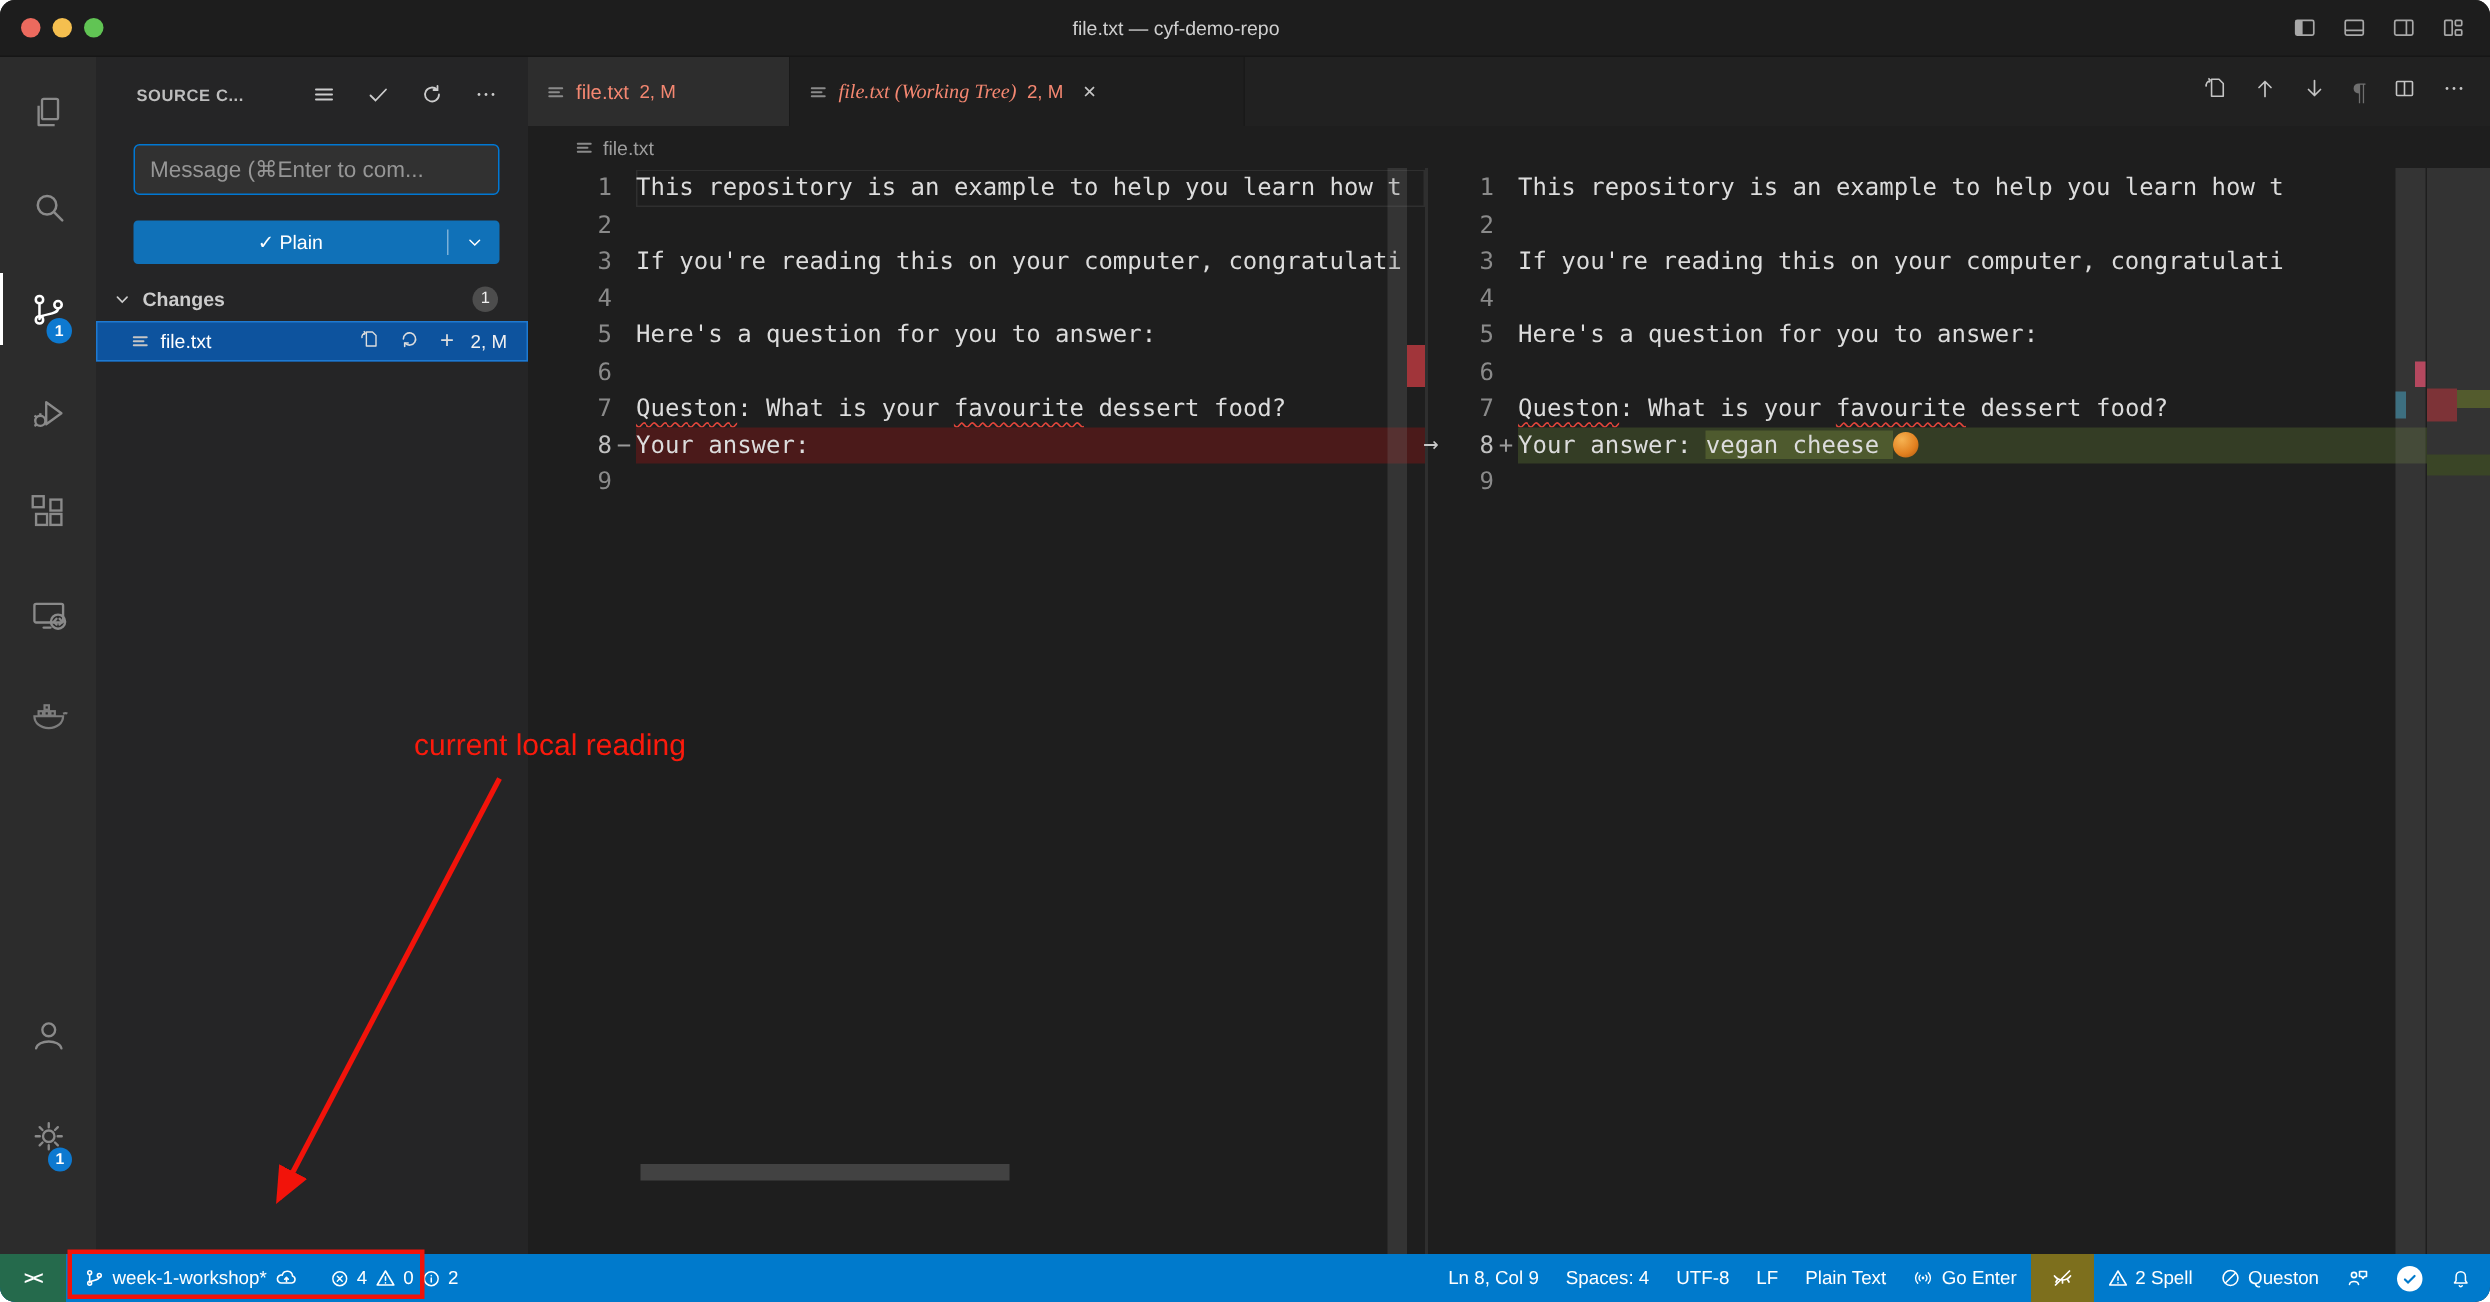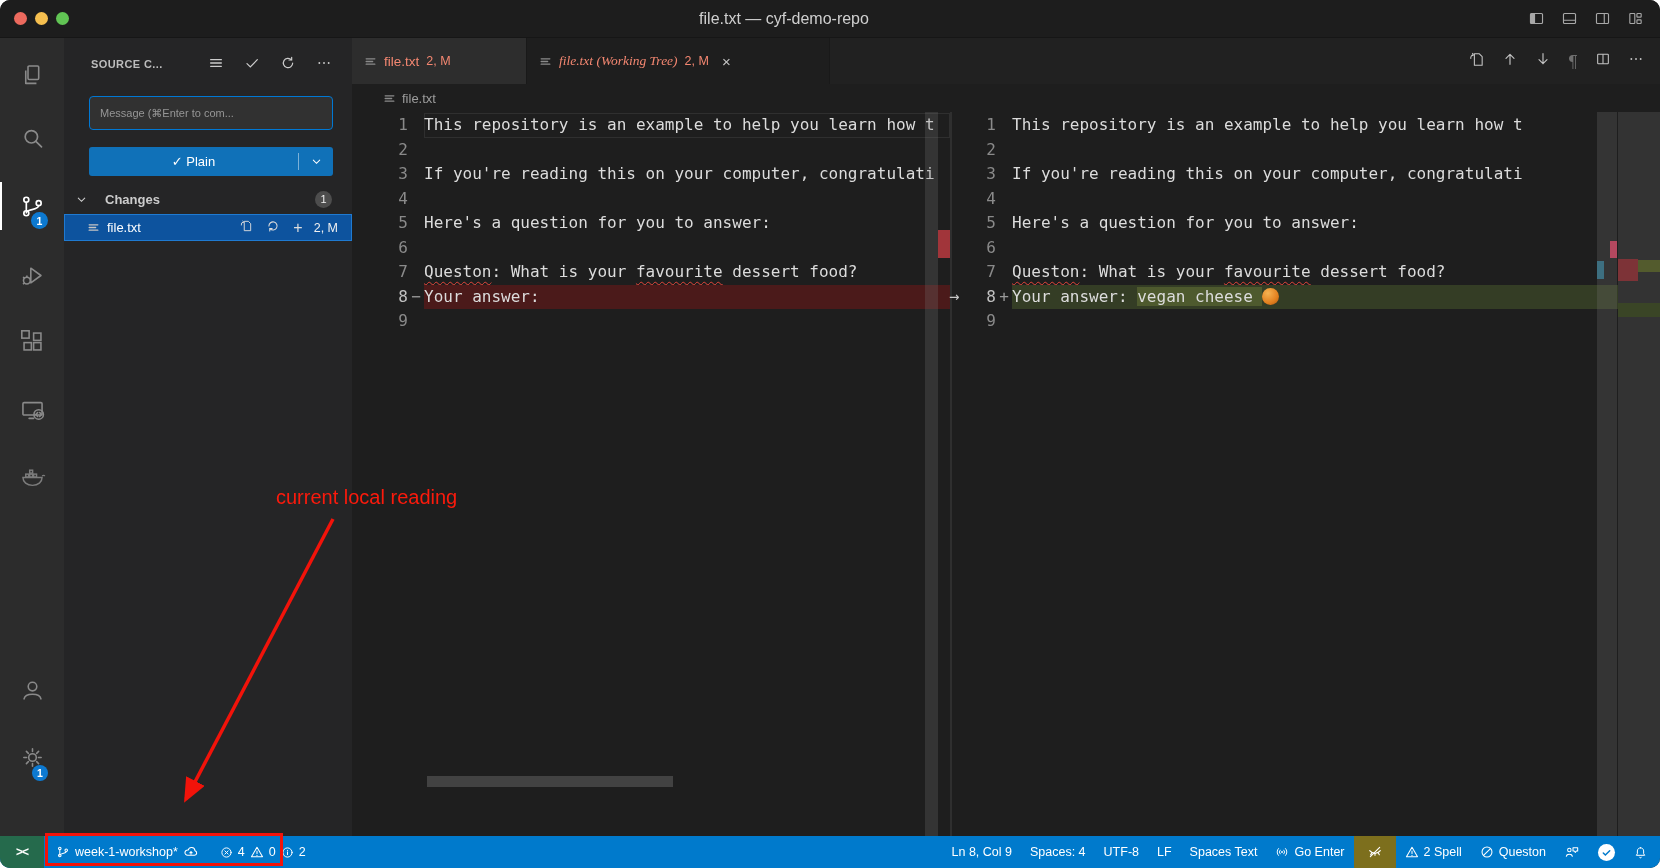--- a/index.html
+++ b/index.html
@@ -5,49 +5,49 @@
   html,body{margin:0;padding:0;background:#ffffff;}
   *{box-sizing:border-box;}
   .window{position:relative;width:1660px;height:868px;background:#1e1e1e;border-radius:10px;overflow:hidden;
           font-family:"Liberation Sans",sans-serif;color:#cccccc;}
   
   .titlebar{position:relative;height:38px;background:#1d1d1d;border-bottom:1px solid #161616;}
   .traffic{position:absolute;left:14px;top:12px;display:flex;gap:8px;}
   .dot{width:13px;height:13px;border-radius:50%;}
   .dot.r{background:#ec6a5e;} .dot.y{background:#f5bf4f;} .dot.g{background:#61c454;}
   .tb-title{position:absolute;left:0;right:0;top:0;height:38px;line-height:38px;text-align:center;
-            padding-right:92px;font-size:16px;color:#cfcfcf;}
+            padding-right:92px;font-size:13px;color:#cfcfcf;}
   .tb-icons{position:absolute;right:16px;top:10px;display:flex;gap:16px;color:#a8a8a8;}
   .tb-icons svg{display:block;}
   
   .main{display:flex;height:798px;}
   
   .activitybar{position:relative;width:64px;background:#2c2c2c;flex:none;}
   .ab-item{position:absolute;left:0;width:64px;height:48px;display:flex;align-items:center;justify-content:center;color:#8a8a8a;}
   .ab-item.active{color:#ffffff;}
   .ab-indicator{position:absolute;left:0;top:144px;width:2px;height:48px;background:#ffffff;}
   .badge{position:absolute;border-radius:50%;background:#0d79d0;color:#fff;font-size:10.5px;font-weight:bold;
          display:flex;align-items:center;justify-content:center;}
   
   .sidebar{position:relative;width:288px;background:#252526;flex:none;font-size:13px;}
   .sb-header{display:flex;align-items:center;height:36px;padding:0 20px 0 27px;margin-top:8px;}
   .sb-title{flex:1;font-size:11px;font-weight:bold;letter-spacing:.4px;color:#bdbdbd;}
   .sb-hicons{display:flex;gap:20px;color:#cccccc;align-items:center;}
   .msg-input{position:absolute;left:25px;top:58px;width:244px;height:34px;background:#313131;
-             border:1px solid #0078d4;border-radius:4px;color:#cccccc;font-size:11px;padding:0 10px;
+             border:1px solid #0078d4;border-radius:4px;color:#cccccc;font-size:15px;padding:0 10px;
              font-family:"Liberation Sans",sans-serif;outline:none;}
   .msg-input::placeholder{color:#969696;}
   .commit-btn{position:absolute;left:25px;top:109px;width:244px;height:29px;background:#1071b8;border:none;
               border-radius:3px;color:#ffffff;font-size:13px;display:flex;align-items:center;cursor:pointer;padding:0;}
   .commit-main{flex:1;text-align:center;}
   .commit-split{width:1px;height:17px;background:rgba(255,255,255,.45);}
   .commit-chev{width:34px;display:flex;align-items:center;justify-content:center;}
   .changes-hdr{position:absolute;left:0;top:148px;width:288px;height:26px;display:flex;align-items:center;
                padding:0 20px 0 12px;gap:6px;}
-  .changes-label{font-weight:bold;font-size:13px;color:#cccccc;flex:1;margin-left:12px;}
+  .changes-label{font-weight:bold;font-size:13px;color:#cccccc;flex:1;margin-left:2px;}
   .changes-badge{width:17px;height:17px;border-radius:50%;background:#4d4d4d;color:#f0f0f0;font-size:11px;
                  display:flex;align-items:center;justify-content:center;}
   .file-row{position:absolute;left:0;top:176px;width:288px;height:27px;background:#0d539e;outline:1px solid #1f7ad1;
             outline-offset:-1px;display:flex;align-items:center;padding:0 14px 0 23px;gap:7px;color:#ffffff;}
   .file-row .grow{flex:1;}
   .row-icons{display:flex;gap:13px;color:#dddddd;align-items:center;font-size:14px;}
   .file-status{font-size:12.5px;color:#f0f0f0;margin-left:4px;}
   
   .editor{flex:1;display:flex;flex-direction:column;min-width:0;}
   .tabsbar{height:46px;background:#212121;display:flex;align-items:stretch;}
@@ -430,21 +430,21 @@
           <path d="M12 11v5M12 8v.3"></path>
         </svg>
       <span>2</span>
     </div>
 
     <div class="sb-right">
       <div class="sb-item">Ln 8, Col 9</div>
       <div class="sb-item">Spaces: 4</div>
       <div class="sb-item">UTF-8</div>
       <div class="sb-item">LF</div>
-      <div class="sb-item">Spaces Text</div>
+      <div class="sb-item">Plain Text</div>
       <div class="sb-item">
         <svg class="ic" width="14" height="14" viewBox="0 0 24 24" fill="none" stroke="currentColor" stroke-width="1.6" stroke-linecap="round">
             <circle cx="12" cy="12" r="1.6" fill="currentColor" stroke="none"></circle>
             <path d="M8.8 15.2a4.5 4.5 0 0 1 0-6.4M15.2 8.8a4.5 4.5 0 0 1 0 6.4M6 18a8.5 8.5 0 0 1 0-12M18 6a8.5 8.5 0 0 1 0 12"></path>
           </svg>
         <span>Go Enter</span>
       </div>
       <div class="sb-item sb-eye">
         <svg class="ic" width="16" height="16" viewBox="0 0 24 24" fill="none" stroke="currentColor" stroke-width="1.7" stroke-linecap="round">
             <path d="M4 10c2 2.5 5 4 8 4s6-1.5 8-4"></path>

